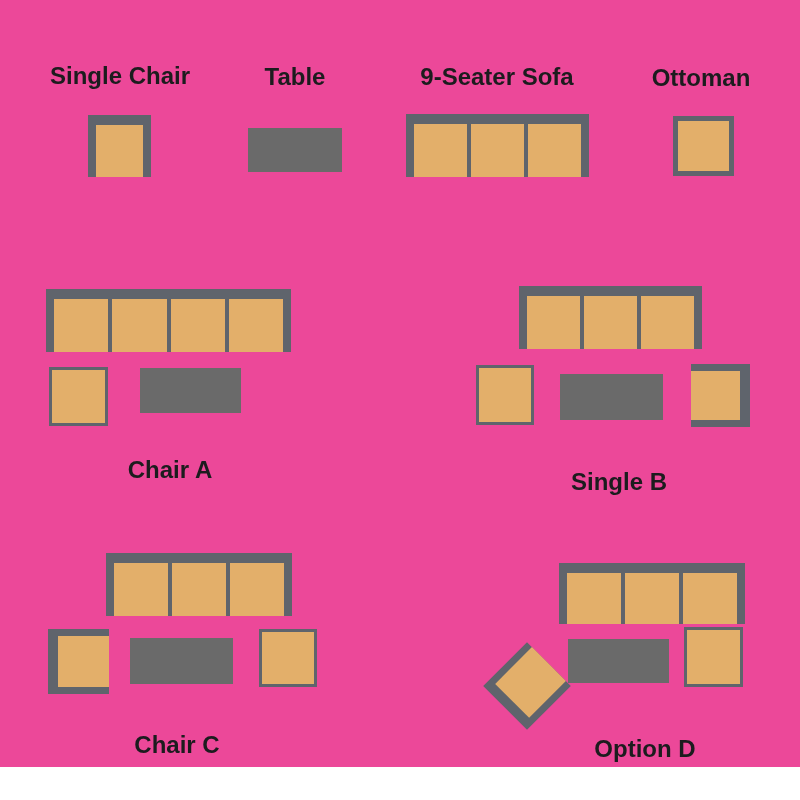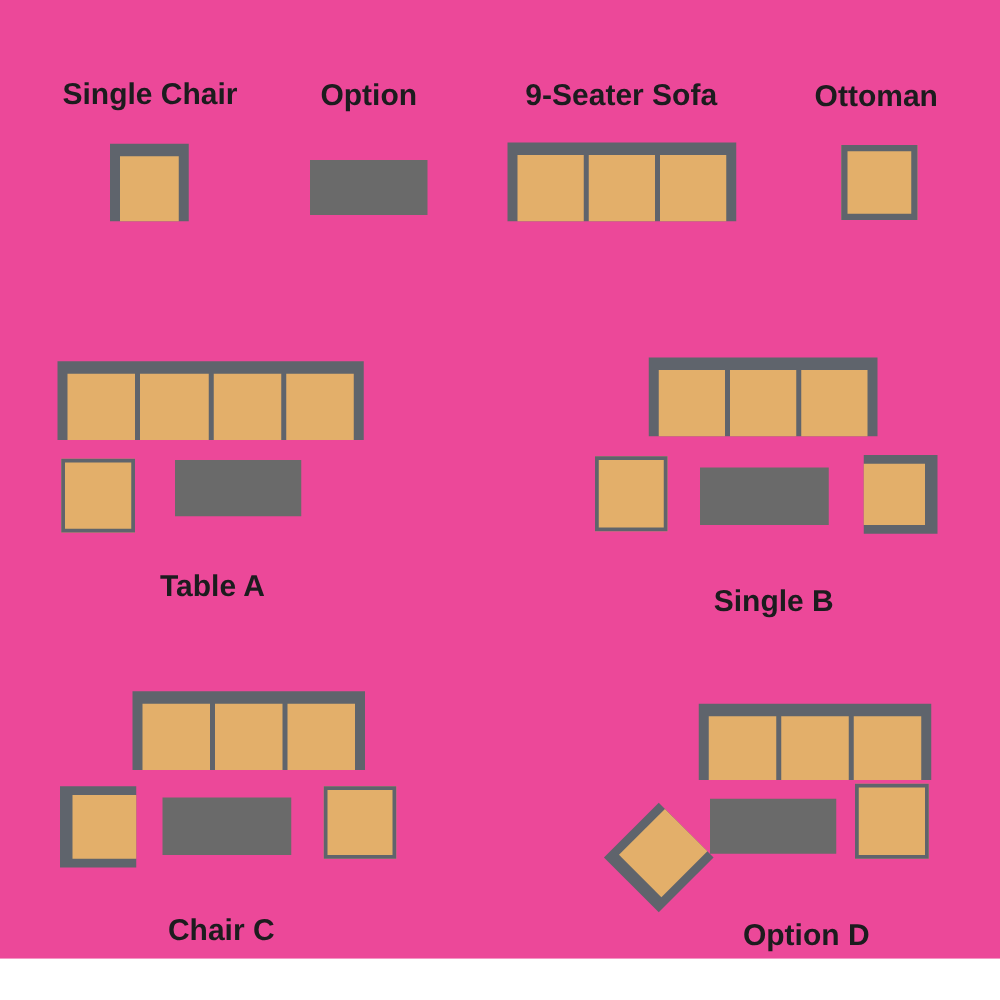--- a/index.html
+++ b/index.html
@@ -12,25 +12,25 @@
     font-weight:700;font-size:24px;color:#1c1c1e;white-space:nowrap;
   }
   .shape{position:absolute;box-sizing:border-box;}
   .cushion{flex:1;}
 </style>
 </head>
 <body>
 
 <div class="canvas">
   <div class="label" style="left:120px;top:62px">Single Chair</div>
-  <div class="label" style="left:295px;top:63px">Option</div>
+  <div class="label" style="left:295px;top:63px">Table</div>
   <div class="label" style="left:497px;top:63px">9-Seater Sofa</div>
   <div class="label" style="left:701px;top:64px">Ottoman</div>
 
-  <div class="label" style="left:170px;top:456px">Table A</div>
+  <div class="label" style="left:170px;top:456px">Chair A</div>
   <div class="label" style="left:619px;top:468px">Single B</div>
   <div class="label" style="left:177px;top:731px">Chair C</div>
   <div class="label" style="left:645px;top:735px">Option D</div>
 
   <div>
       <div class="shape" style="left: 88px; top: 115px; width: 63px; height: 62px; background: rgb(95, 100, 108); display: flex; gap: 4px; padding: 10px 8px 0px;">
         <div class="cushion" style="background: rgb(227, 175, 106);"></div>
       </div>
       <div class="shape" style="left: 248px; top: 128px; width: 94px; height: 44px; background: rgb(106, 106, 106);"></div>
       <div class="shape" style="left: 406px; top: 114px; width: 183px; height: 63px; background: rgb(95, 100, 108); display: flex; gap: 4px; padding: 10px 8px 0px;">

